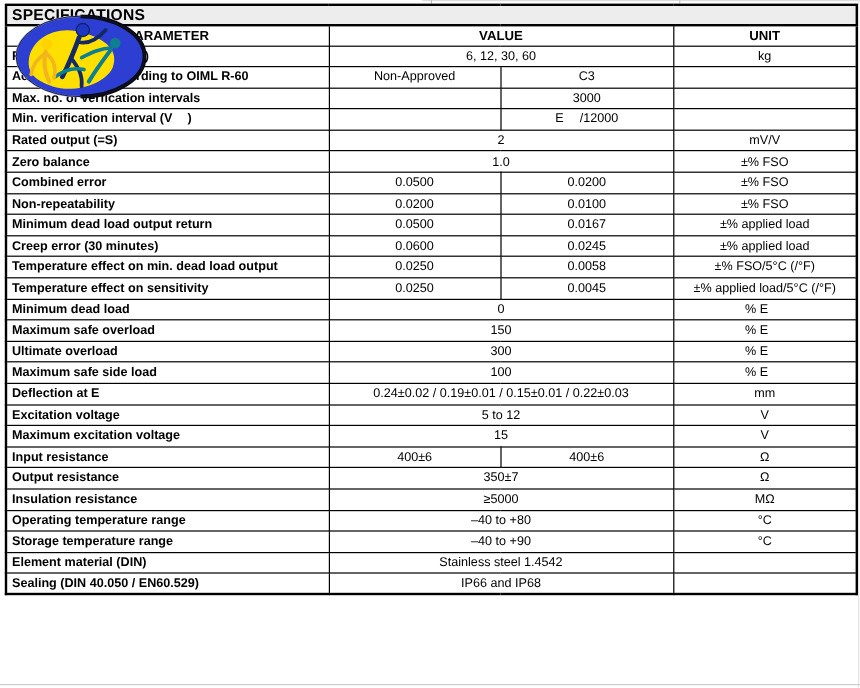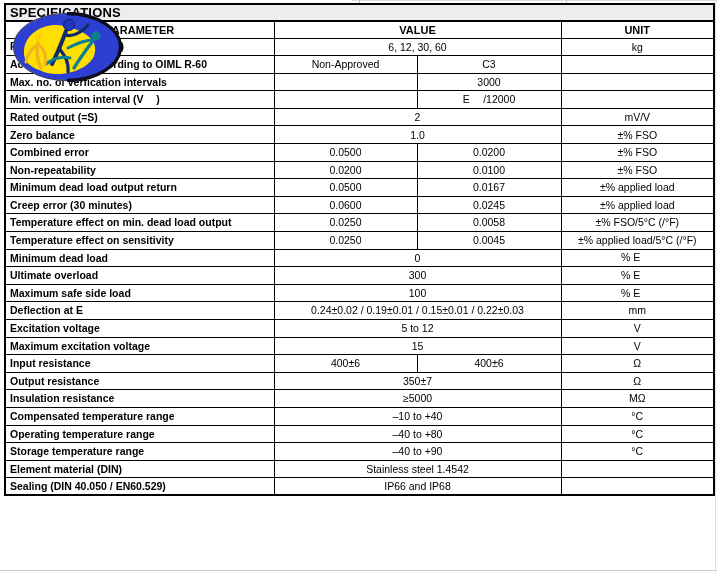--- a/index.html
+++ b/index.html
@@ -137,20 +137,25 @@
         <td class="val">0.0250</td>
         <td class="val">0.0045</td>
         <td class="unit">±% applied load/5°C (/°F)</td>
       </tr>
       <tr>
         <td class="param">Minimum dead load</td>
         <td class="val" colspan="2">0</td>
         <td class="unit">% E<span class="sb">max</span></td>
       </tr>
       <tr>
+        <td class="param">Maximum safe overload</td>
+        <td class="val" colspan="2">150</td>
+        <td class="unit">% E<span class="sb">max</span></td>
+      </tr>
+      <tr>
         <td class="param">Ultimate overload</td>
         <td class="val" colspan="2">300</td>
         <td class="unit">% E<span class="sb">max</span></td>
       </tr>
       <tr>
         <td class="param">Maximum safe side load</td>
         <td class="val" colspan="2">100</td>
         <td class="unit">% E<span class="sb">max</span></td>
       </tr>
       <tr>
@@ -178,25 +183,20 @@
         <td class="param">Output resistance</td>
         <td class="val" colspan="2">350±7</td>
         <td class="unit">Ω</td>
       </tr>
       <tr>
         <td class="param">Insulation resistance</td>
         <td class="val" colspan="2">≥5000</td>
         <td class="unit">MΩ</td>
       </tr>
       <tr>
-        <td class="param">Compensated temperature range</td>
-        <td class="val" colspan="2">–10 to +40</td>
-        <td class="unit">°C</td>
-      </tr>
-      <tr>
         <td class="param">Operating temperature range</td>
         <td class="val" colspan="2">–40 to +80</td>
         <td class="unit">°C</td>
       </tr>
       <tr>
         <td class="param">Storage temperature range</td>
         <td class="val" colspan="2">–40 to +90</td>
         <td class="unit">°C</td>
       </tr>
       <tr>

